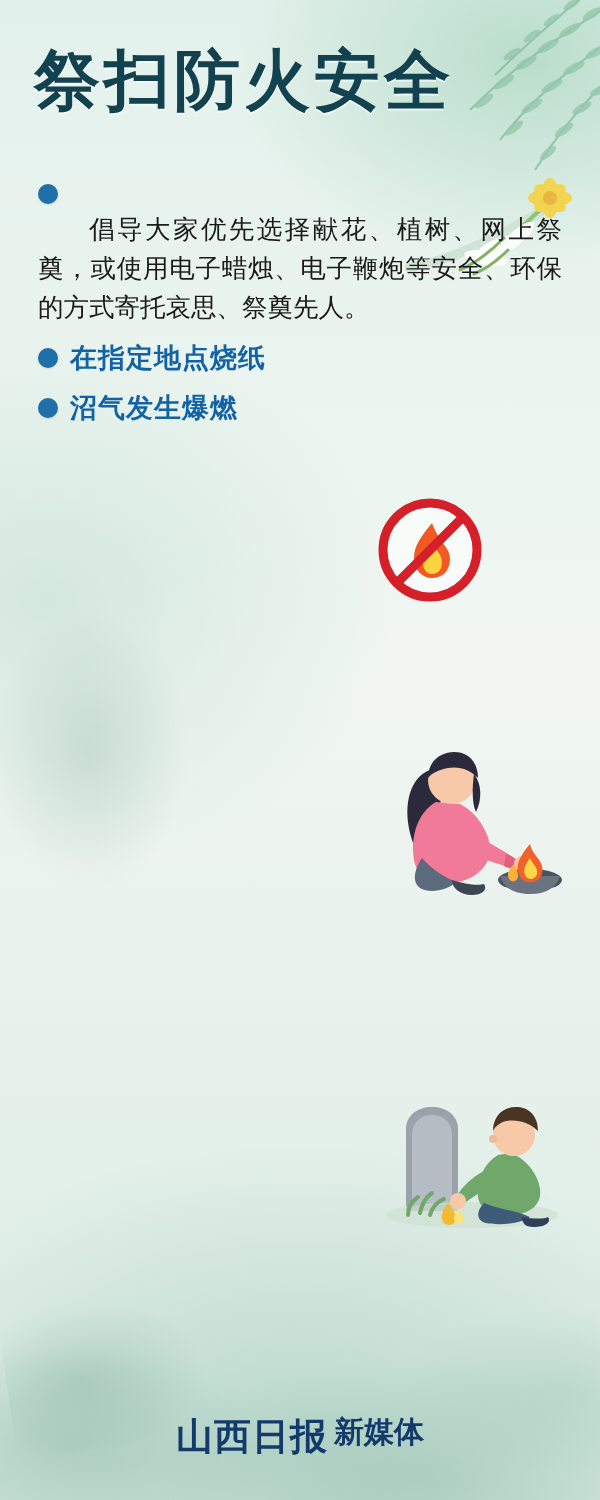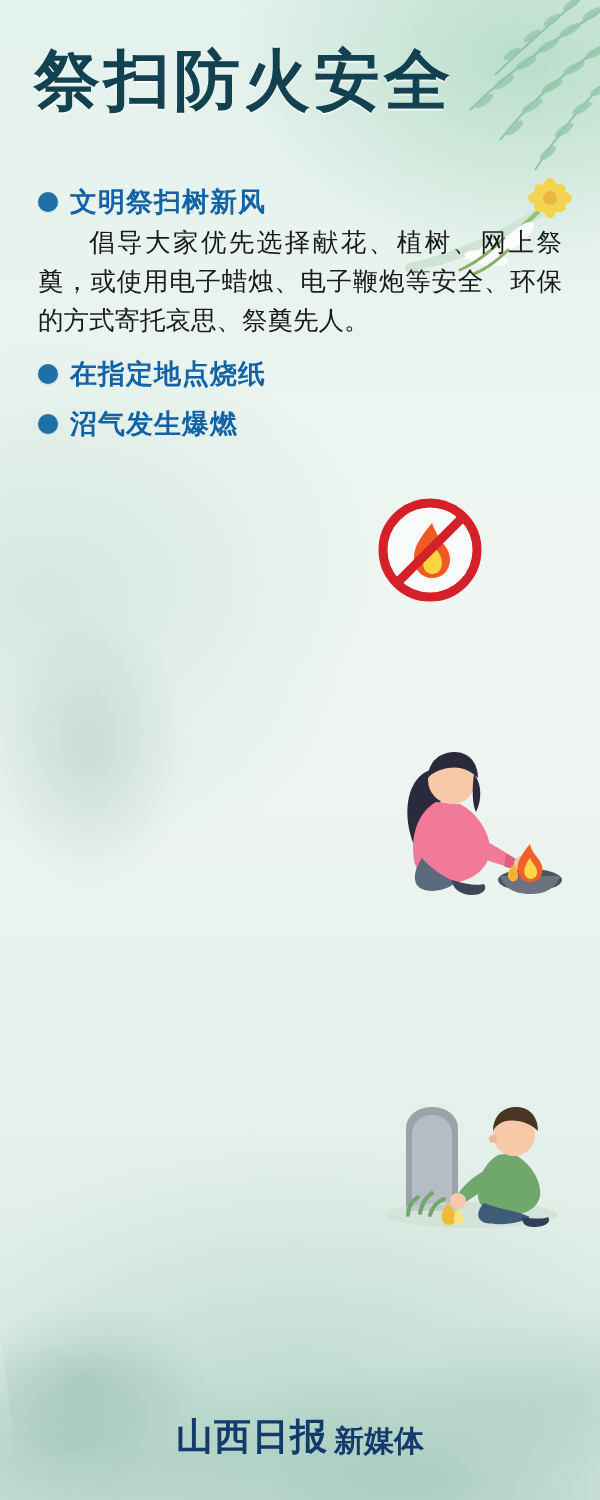--- a/index.html
+++ b/index.html
@@ -94,21 +94,21 @@
     box-shadow: 0 1px 2px rgba(0,0,0,0.12);
   }
   .sec-title {
     font-family: "DejaVu Sans", "Liberation Sans", sans-serif;
     font-size: 27px;
     font-weight: 700;
     color: #1263a6;
     letter-spacing: 1px;
   }
   .sec-body {
-    font-family: Liberation Mono, monospace;
+    font-family: Liberation Sans, sans-serif;
     font-size: 25.5px;
     line-height: 1.52;
     color: #1a1a1a;
     text-indent: 2em;
     text-align: justify;
     position: relative;
     z-index: 2;
   }
   
   .illus { position: absolute; pointer-events: none; z-index: 1; }
@@ -118,21 +118,21 @@
   .illus-boy   { right: 28px; top: 1085px; width: 200px; height: 150px; }
 
   .footer {
     position: absolute;
     left: 0; bottom: 38px;
     width: 600px;
     text-align: center;
   }
   .footer-inner {
     display: inline-flex;
-    align-items: flex-end;
+    align-items: flex-start;
     gap: 6px;
   }
   .logo-mark {
     font-family: "DejaVu Serif", "Liberation Serif", serif;
     font-size: 37px;
     font-weight: 700;
     color: #123a6b;
     letter-spacing: 1px;
   }
   .logo-sub {
@@ -183,21 +183,20 @@
 
   <div class="title-wrap">
     <div class="title">祭扫防火安全</div>
   </div>
 
   <div class="content">
 
     <div class="section">
       <div class="sec-head">
         <span class="bullet"></span>
-        <span class="sec-title">文明祭扫树新风</span>
       </div>
       <div class="sec-body">倡导大家优先选择献花、植树、网上祭奠，或使用电子蜡烛、电子鞭炮等安全、环保的方式寄托哀思、祭奠先人。</div>
     </div>
 
     <div class="section">
     </div>
 
     <div class="section">
       <div class="sec-head">
         <span class="bullet"></span>

